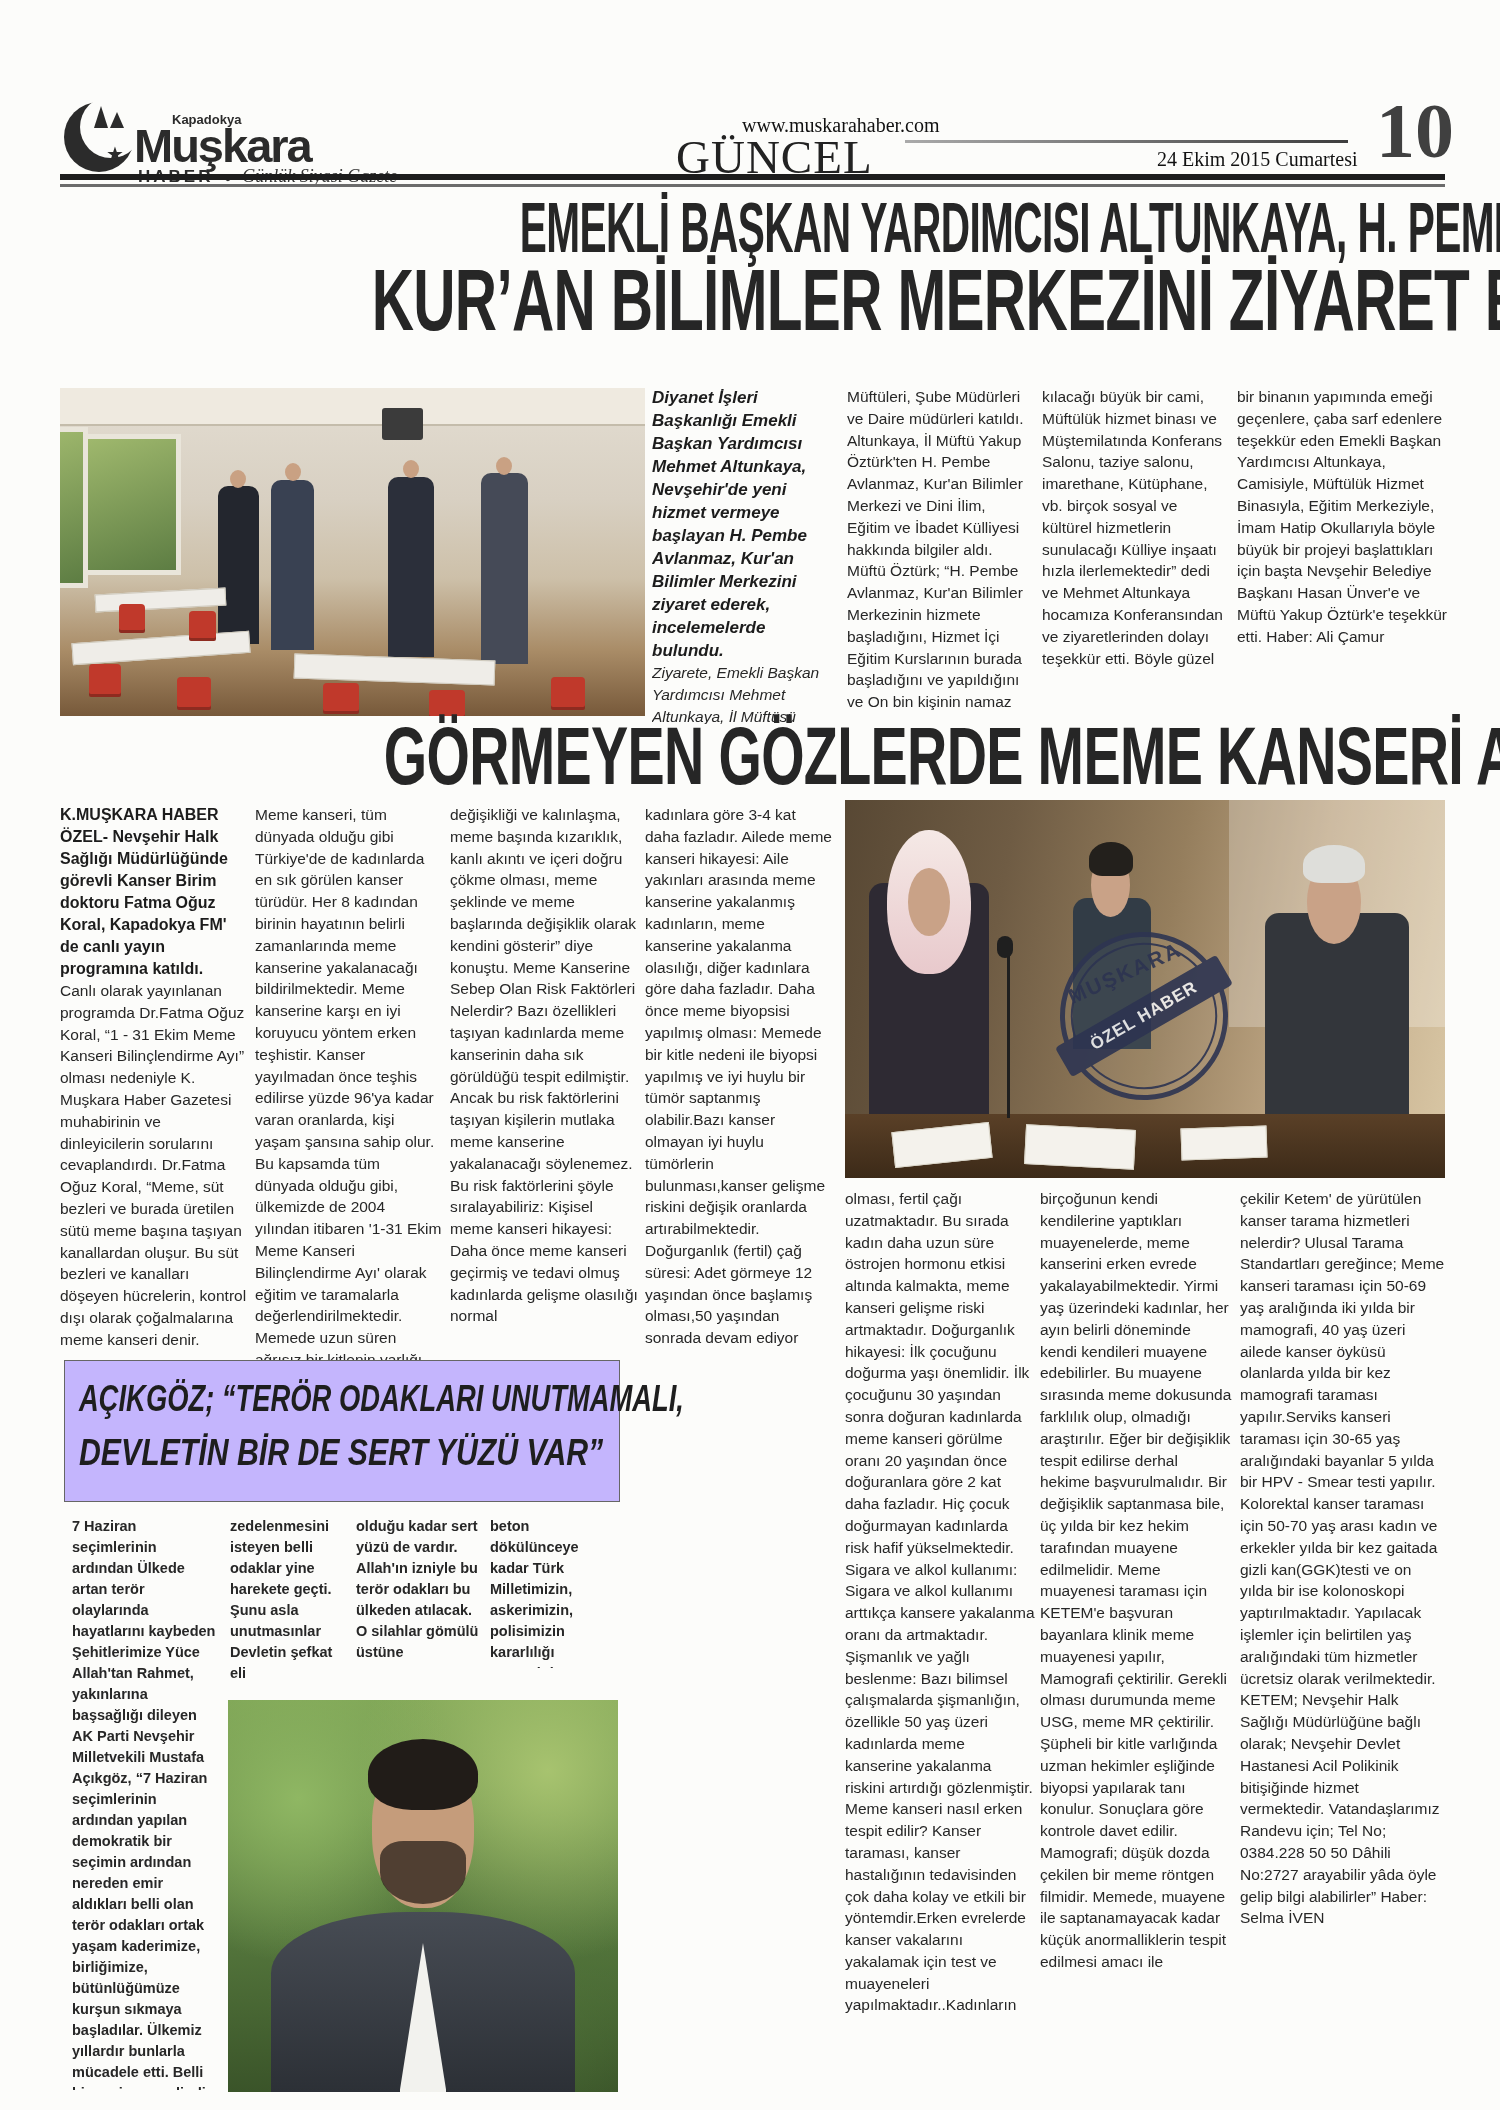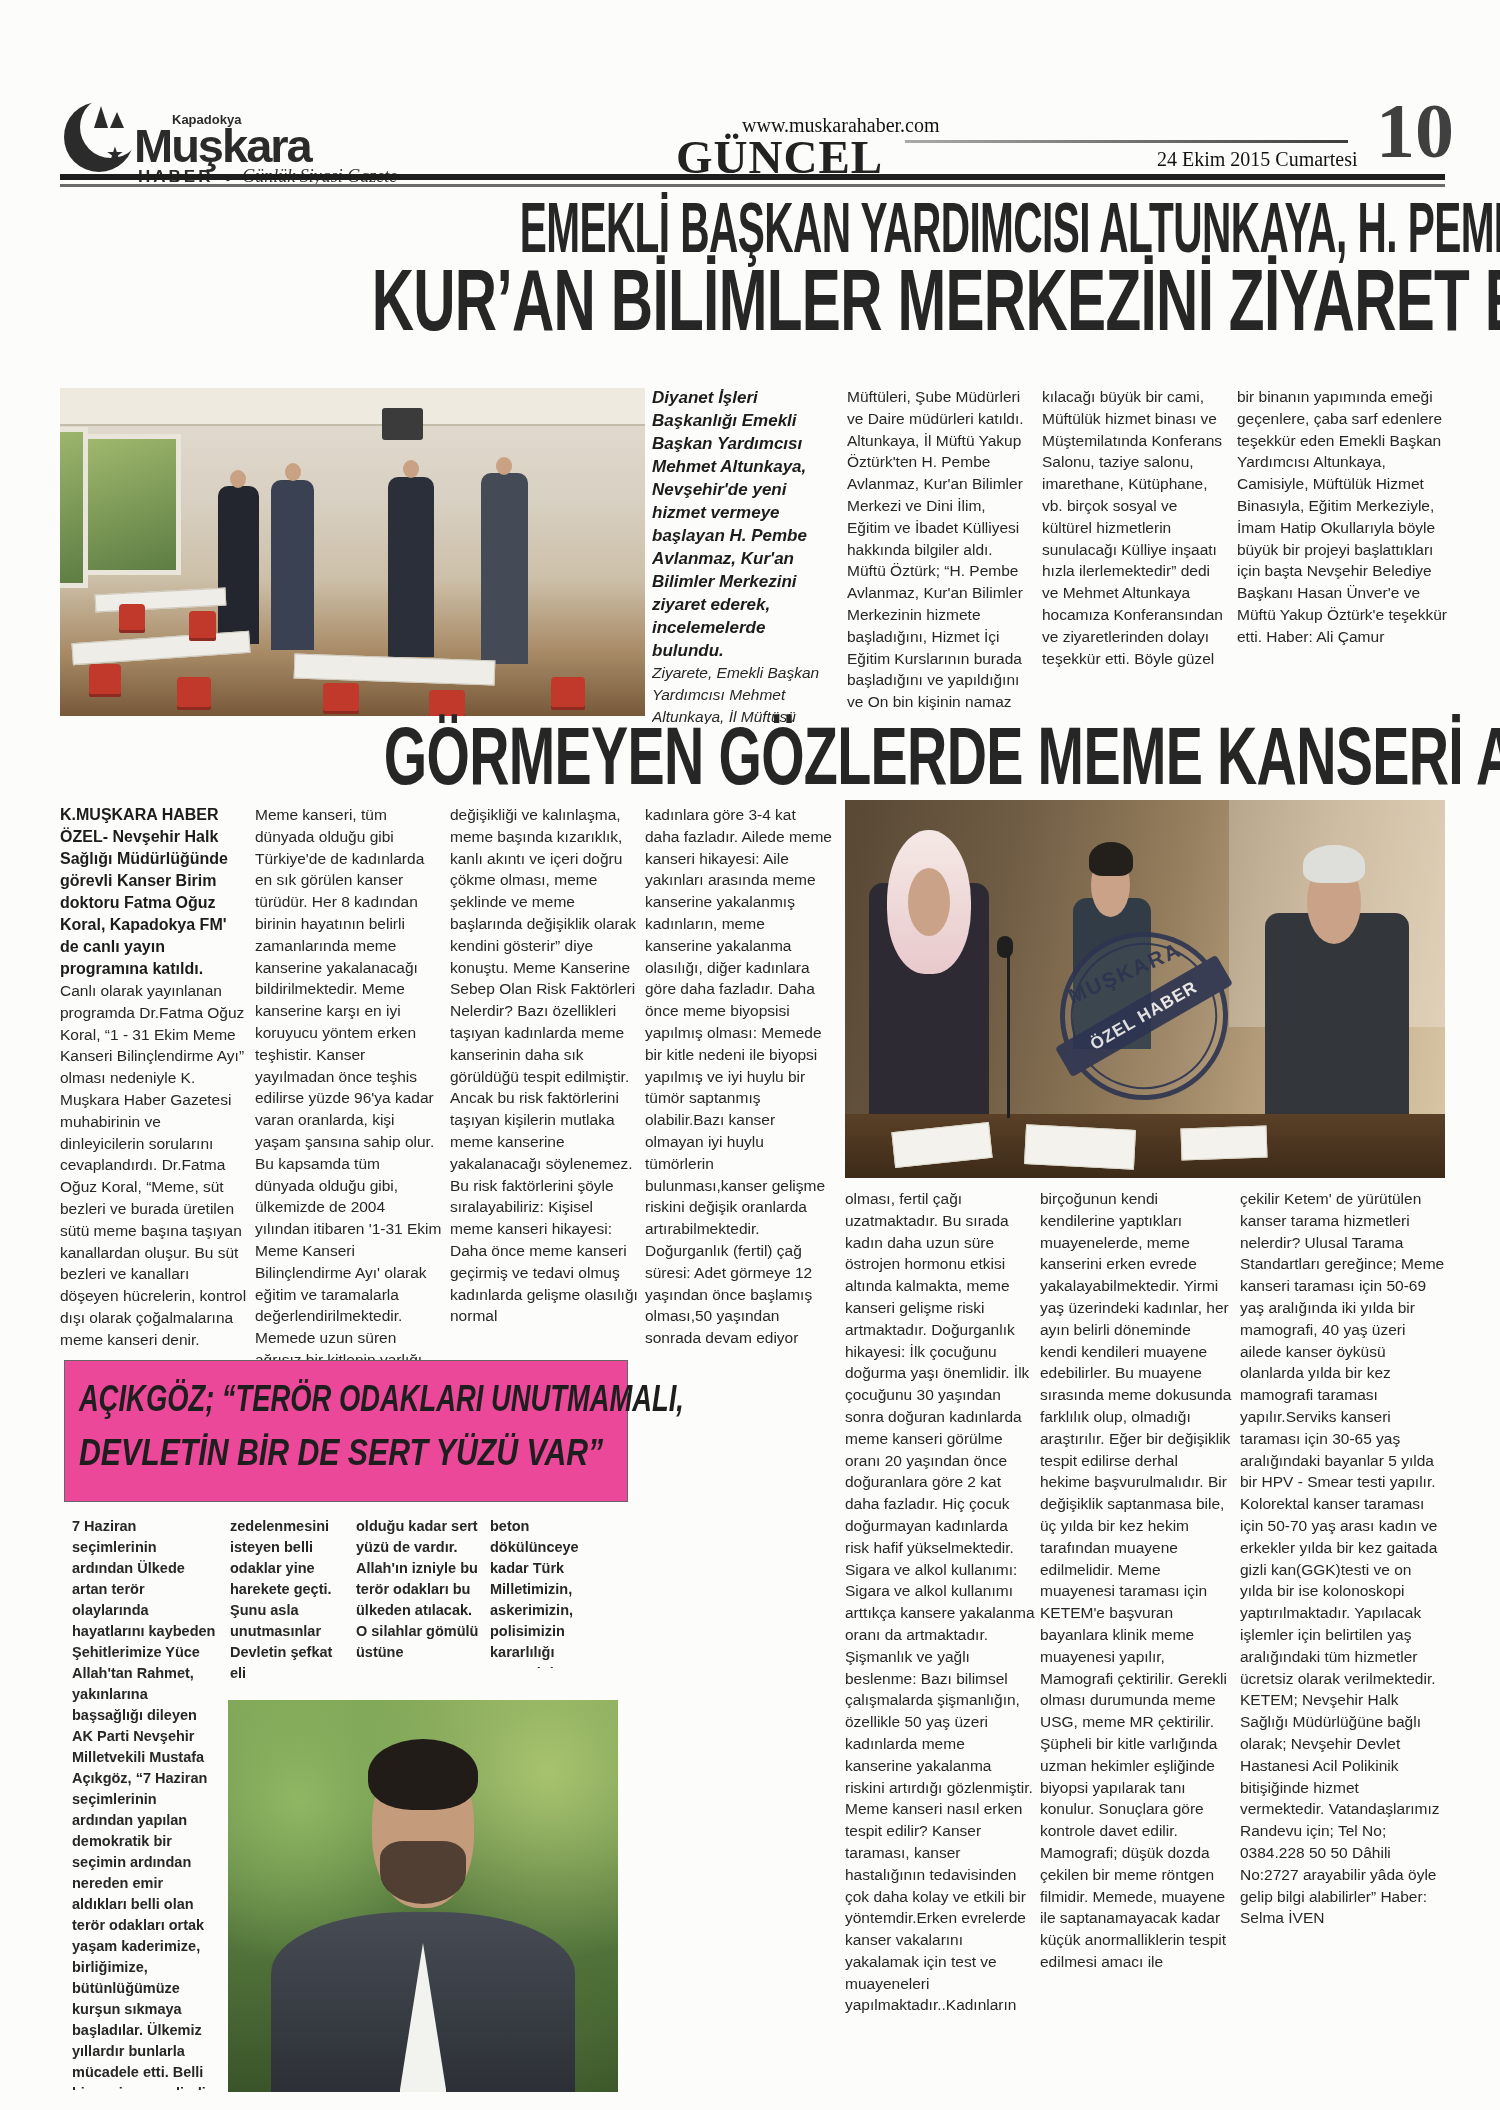--- a/index.html
+++ b/index.html
@@ -12,34 +12,34 @@
   .logo-small{font-weight:bold;font-size:13px;color:#2b2b2b;}
   .logo-haber{font-weight:bold;font-size:17px;letter-spacing:3px;color:#2b2b2b;}
   .logo-dot{font-size:13px;margin:0 6px;color:#2b2b2b;}
   .logo-tag{font-family:"Liberation Serif",serif;font-style:italic;font-size:18px;color:#333;}
   .crescent-outer{position:absolute;width:70px;height:70px;border-radius:50%;background:#2b2b2b;}
   .crescent-inner{position:absolute;width:62px;height:62px;border-radius:50%;background:#fcfcfa;left:16px;top:-6px;}
   .logo-star{position:absolute;font-size:20px;color:#2b2b2b;}
   .logo-chimney{position:absolute;width:0;height:0;border-left:7px solid transparent;border-right:7px solid transparent;border-bottom:22px solid #2b2b2b;}
   .serif{font-family:"Liberation Serif",serif;}
   .url{font-size:20px;color:#111;}
-  .section-name{font-weight:bold;font-size:47px;letter-spacing:1px;color:#222;}
+  .section-name{font-weight:normal;font-size:47px;letter-spacing:1px;color:#222;}
   .date{font-size:20px;color:#111;}
   .pagenum{font-weight:bold;font-size:78px;color:#404040;}
   .rule-thick{background:#1d1d1d;height:6px;}
   .rule-thin{background:#6b6b6b;height:3px;}
   .rule-grad{height:3px;background:linear-gradient(to right,#aaa,#3d3d3d);}
 
   
   .hl-wrap{text-align:center;white-space:nowrap;overflow:visible;}
   .hl-inner{display:inline-block;font-weight:bold;color:#262626;transform-origin:center;letter-spacing:-1px;}
   .hl1a{font-size:70px;transform:scaleX(0.58);}
   .hl1b{font-size:88px;transform:scaleX(0.665);}
   .hl2{font-size:82px;transform:scaleX(0.68);}
-  .hl3-box{border:1.5px solid #666;background:#ec4899;padding-left:8px;}
+  .hl3-box{border:1.5px solid #666;background:#c4b5fd;}
   .hl3-line{white-space:nowrap;}
   .hl3-inner{display:inline-block;font-weight:bold;font-style:italic;font-size:36px;color:#1e1e1e;transform-origin:left center;letter-spacing:0;}
   .hl3a{transform:scaleX(0.76);}
   .hl3b{transform:scaleX(0.84);}
 
   
   .col{font-size:15.5px;line-height:21.8px;color:#272727;overflow:hidden;text-align:left;}
   .lead-bold{display:block;font-weight:bold;font-size:17px;line-height:23px;color:#1c1c1c;}
   .lead-bold2{display:block;font-weight:bold;font-size:16px;line-height:22px;color:#1c1c1c;}
   .col-narrow{font-size:14.5px;line-height:21px;font-weight:bold;}

